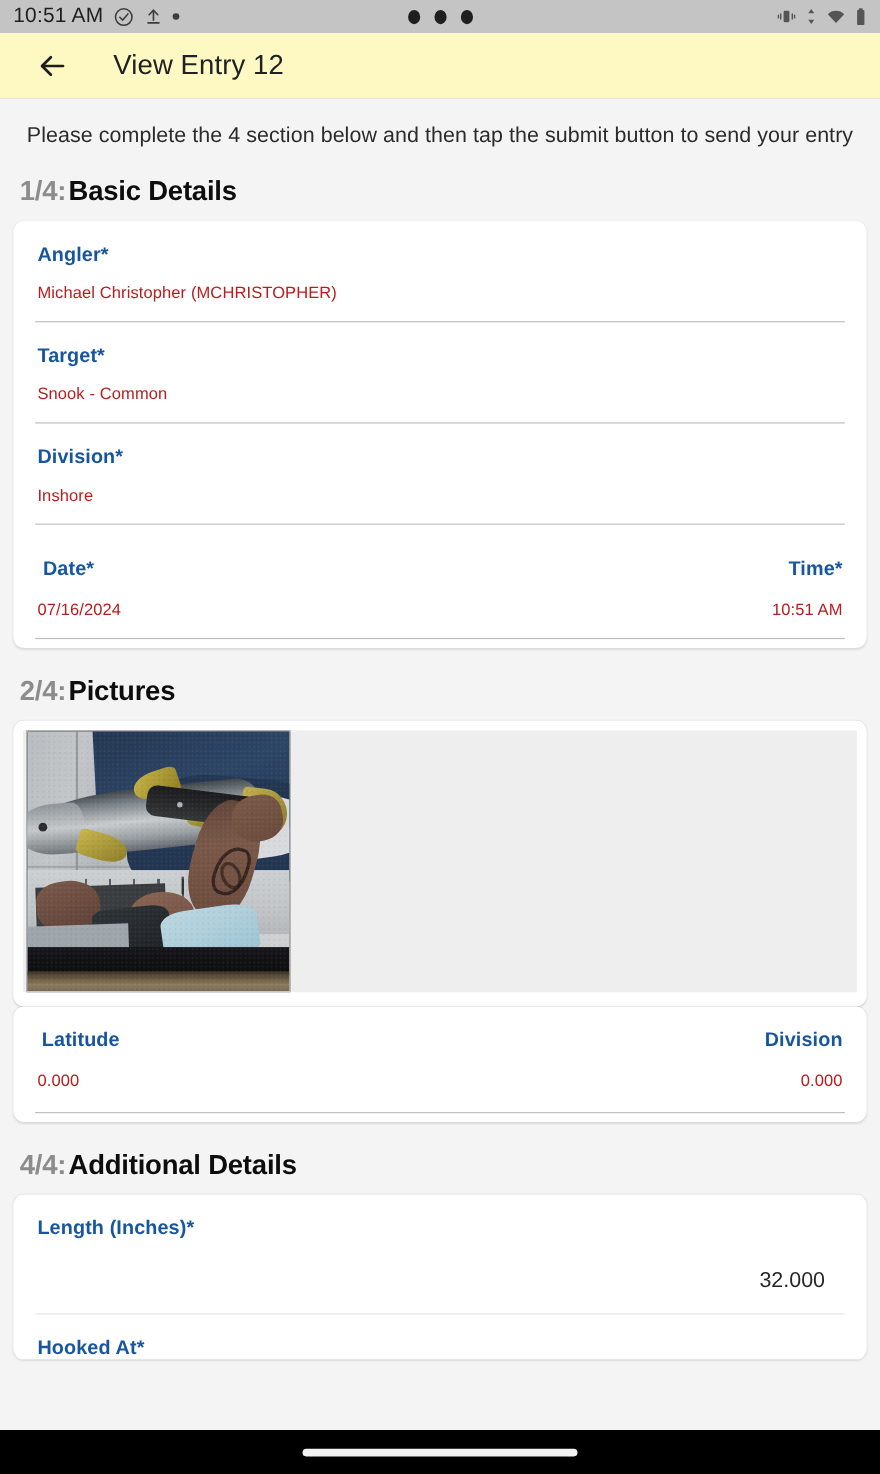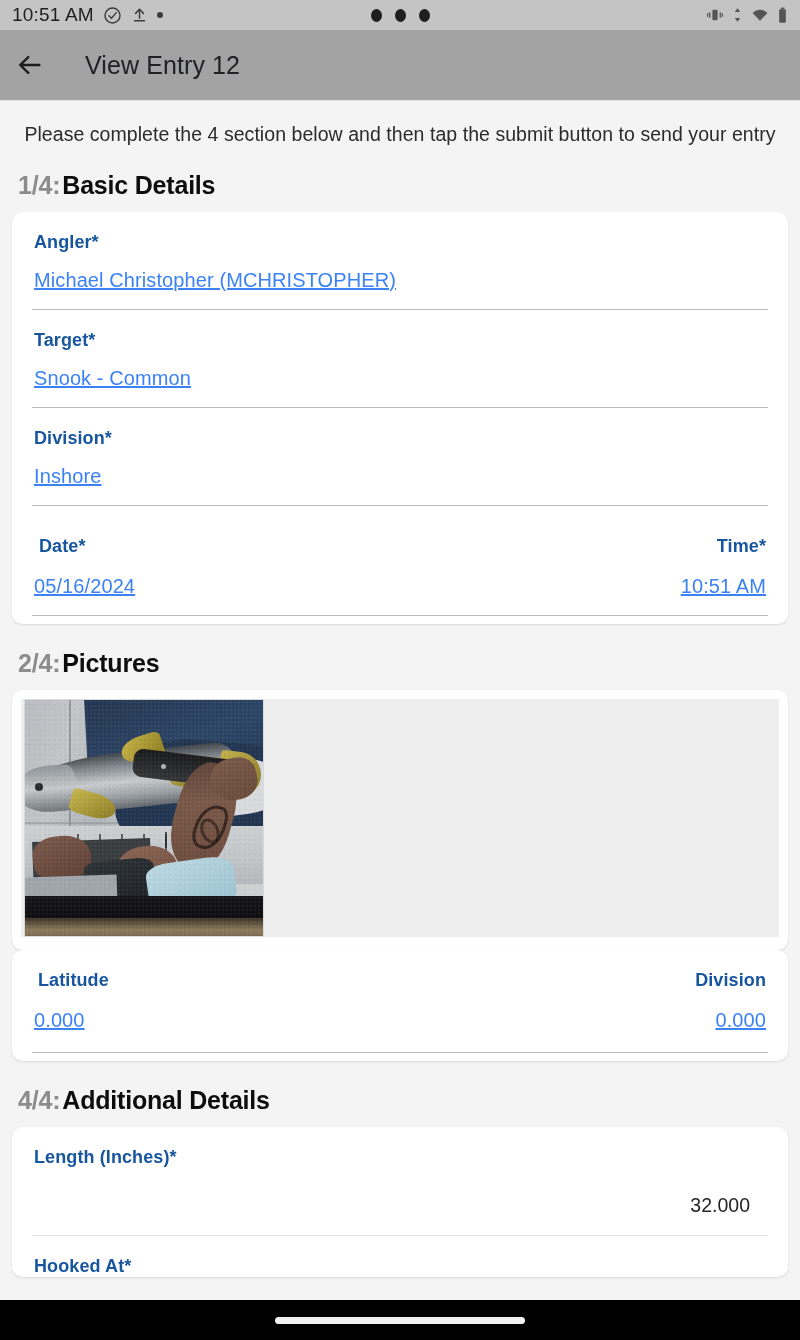--- a/index.html
+++ b/index.html
@@ -59,25 +59,25 @@
   }
   .sb-right {
     margin-left: auto;
     display: flex;
     align-items: center;
     gap: 7px;
   }
 
   
   .appbar {
-    height: 71px;
-    background: #a3a3a3;
-    display: flex;
-    align-items: center;
-    padding-left: 8px;
+    height: 60px;
+    background: #fef9c3;
+    display: flex;
+    align-items: center;
+    padding-left: 26px;
     border-bottom: 1px solid #e3e3e3;
   }
   .back-btn {
     width: 44px; height: 44px;
     display: flex; align-items: center; justify-content: center;
     cursor: pointer;
   }
   .appbar-title {
     font-size: 25px;
     color: #202124;
@@ -120,26 +120,25 @@
     padding: 20px 20px 0 20px;
   }
   .field-label {
     font-size: 18px;
     font-weight: bold;
     color: #17569f;
     letter-spacing: .1px;
     margin-left: 2px;
   }
   .field-value {
-    font-size: 20px;
-    color: #3b82f6;
+    font-size: 15px;
+    color: #b91c1c;
     margin-top: 16px;
     margin-left: 2px;
     letter-spacing: .1px;
-    text-decoration: underline;
   }
   .field-underline {
     height: 1px;
     background: #b9b9b9;
     margin-top: 17px;
   }
   .field:last-child .field-underline { background: #b9b9b9; }
 
   
   .row2 {
@@ -485,21 +484,21 @@
       <div class="field">
         <div class="field-label">Division*</div>
         <div class="field-value">Inshore</div>
         <div class="field-underline"></div>
       </div>
 
       <div class="field dt">
         <div class="row2">
           <div class="col">
             <div class="field-label">Date*</div>
-            <div class="field-value">05/16/2024</div>
+            <div class="field-value">07/16/2024</div>
           </div>
           <div class="col right">
             <div class="field-label">Time*</div>
             <div class="field-value">10:51 AM</div>
           </div>
         </div>
         <div class="field-underline"></div>
       </div>
 
       <div style="height:8px"></div>

